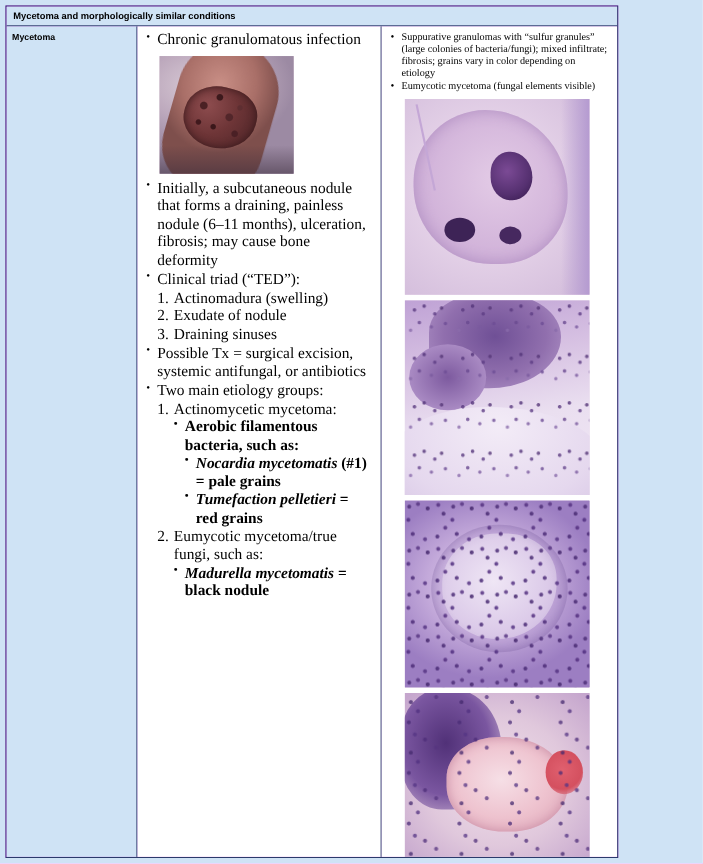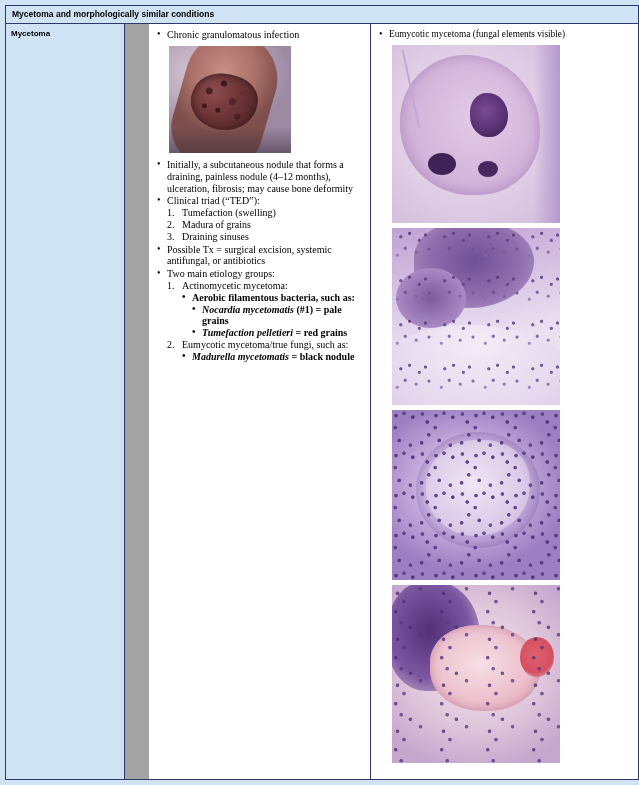--- a/index.html
+++ b/index.html
@@ -16,25 +16,25 @@
   .page {
     position: relative;
     width: 639px;
     height: 785px;
     box-sizing: border-box;
     background: #cfe3f5;
     padding: 5px 5px 5px 5px;
   }
   .table {
     position: relative;
-    width: 634px;
+    width: 557px;
     height: 775px;
     box-sizing: border-box;
     border: 1px solid #2b3a6b;
-    background: #a3a3a3;
+    background: #d946ef;
     display: flex;
     flex-direction: column;
   }
   .title-bar {
     flex: 0 0 auto;
     background: #cfe3f5;
     border-bottom: 1px solid #2b3a6b;
     padding: 3px 6px 4px 6px;
     font-family: "Liberation Sans", sans-serif;
     font-weight: bold;
@@ -58,24 +58,23 @@
     font-weight: bold;
     font-size: 8px;
     color: #000000;
   }
   .col-desc {
     flex: 0 0 222px;
     box-sizing: border-box;
     border-right: 1px solid #2b3a6b;
     background: #ffffff;
     padding: 5px 6px 5px 8px;
-    font-size: 10px;
+    font-size: 14px;
     color: #000000;
     overflow: hidden;
-    margin-left: 24px;
   }
   .col-micro {
     flex: 1 1 auto;
     box-sizing: border-box;
     background: #ffffff;
     padding: 5px 6px 5px 8px;
     font-size: 9.3px;
     color: #000000;
     overflow: hidden;
   }
@@ -370,26 +369,26 @@
 
         <div class="photo-clinical">
           <div class="pc-bg"></div>
           <div class="pc-leg"></div>
           <div class="pc-lesion"></div>
           <div class="pc-spots"></div>
           <div class="pc-shadow"></div>
         </div>
 
         <ul class="bul">
-          <li>Initially, a subcutaneous nodule that forms a draining, painless nodule (4–12 months), ulceration, fibrosis; may cause bone deformity</li>
+          <li>Initially, a subcutaneous nodule that forms a draining, painless nodule (6–11 months), ulceration, fibrosis; may cause bone deformity</li>
           <li>
             <span>Clinical triad (“TED”):</span>
             <ol class="num">
-              <li>Tumefaction (swelling)</li>
-              <li>Madura of grains</li>
+              <li>Actinomadura (swelling)</li>
+              <li>Exudate of nodule</li>
               <li>Draining sinuses</li>
             </ol>
           </li>
           <li>Possible Tx = surgical excision, systemic antifungal, or antibiotics</li>
           <li>
             <span>Two main etiology groups:</span>
             <ol class="num">
               <li>
                 <span>Actinomycetic mycetoma:</span>
                 <ul class="sub">
@@ -408,20 +407,21 @@
                   <li><span class="ital">Madurella mycetomatis</span><span> = black nodule</span></li>
                 </ul>
               </li>
             </ol>
           </li>
         </ul>
       </div>
 
       <div class="col-micro">
         <ul class="bul">
+          <li>Suppurative granulomas with “sulfur granules” (large colonies of bacteria/fungi); mixed infiltrate; fibrosis; grains vary in color depending on etiology</li>
           <li>Eumycotic mycetoma (fungal elements visible)</li>
         </ul>
 
         <div class="micro-img m1">
           <div class="hx hx1"></div>
           <div class="mass"></div>
           <div class="grain"></div>
           <div class="void1"></div>
           <div class="void2"></div>
           <div class="streak"></div>

